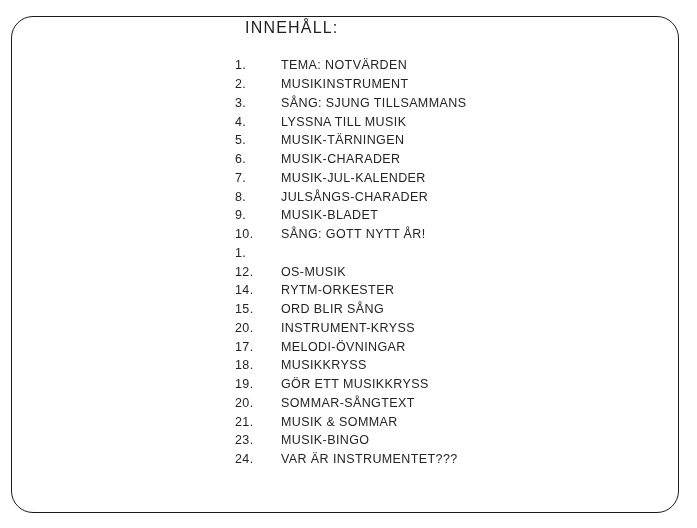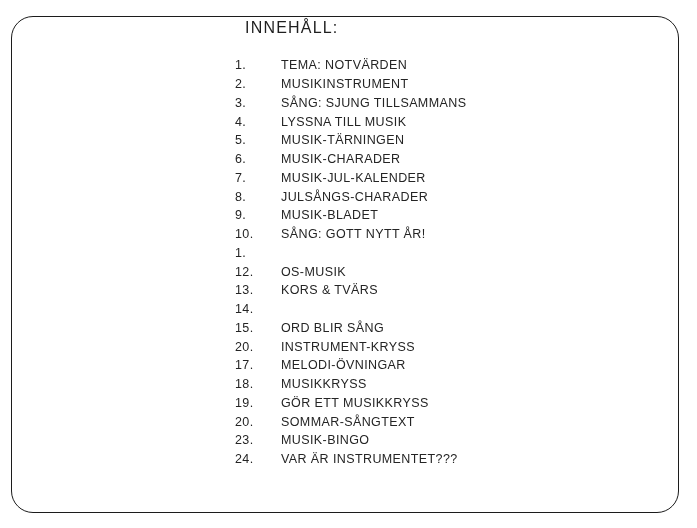--- a/index.html
+++ b/index.html
@@ -115,27 +115,24 @@
 
   <li class="row">
     <span class="num">1.</span>
   </li>
 
   <li class="row">
     <span class="num">12.</span>
     <span class="label">OS-MUSIK</span>
   </li>
 
-  <li class="row">
-    <span class="num">13.</span>
-    <span class="label">KORS &amp; TVÄRS</span>
-  </li>
 
   <li class="row">
     <span class="num">14.</span>
+    <span class="label">RYTM-ORKESTER</span>
   </li>
 
   <li class="row">
     <span class="num">15.</span>
     <span class="label">ORD BLIR SÅNG</span>
   </li>
 
   <li class="row">
     <span class="num">20.</span>
     <span class="label">INSTRUMENT-KRYSS</span>
@@ -154,20 +151,24 @@
   <li class="row">
     <span class="num">19.</span>
     <span class="label">GÖR ETT MUSIKKRYSS</span>
   </li>
 
   <li class="row">
     <span class="num">20.</span>
     <span class="label">SOMMAR-SÅNGTEXT</span>
   </li>
 
+  <li class="row">
+    <span class="num">21.</span>
+    <span class="label">MUSIK &amp; SOMMAR</span>
+  </li>
 
 
   <li class="row">
     <span class="num">23.</span>
     <span class="label">MUSIK-BINGO</span>
   </li>
 
   <li class="row">
     <span class="num">24.</span>
     <span class="label">VAR ÄR INSTRUMENTET???</span>

